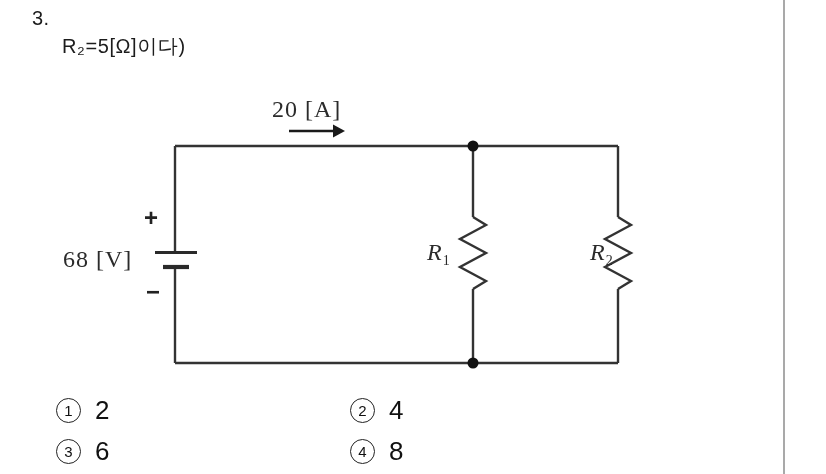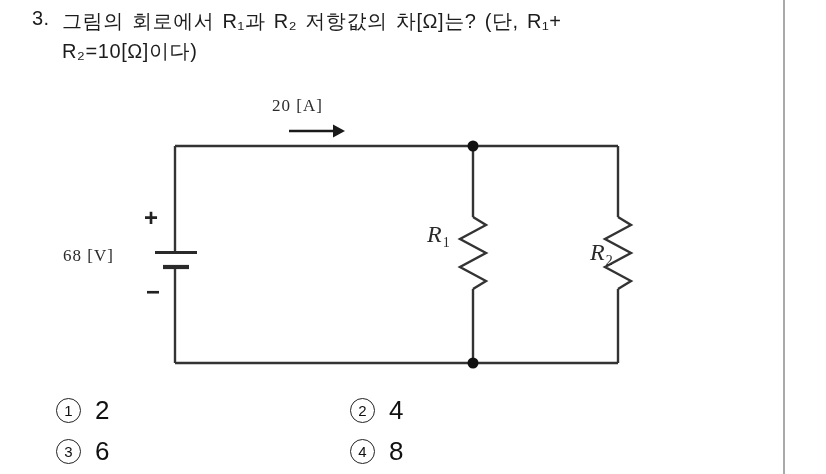--- a/index.html
+++ b/index.html
@@ -22,32 +22,32 @@
   .q-text {
     font-size: 20px; color: #1c1c1c; letter-spacing: 0.6px;
     word-spacing: 2px; line-height: 28px; white-space: nowrap;
   }
   .q-line2 { margin-left: 30px; margin-top: 2px; }
   
   svg.circuit { position: absolute; left: 0; top: 0; pointer-events: none; }
   .lbl {
     position: absolute; color: #2b2b2b; white-space: nowrap;
   }
-  .lbl-serif { font-family: "Liberation Serif", serif; font-size: 17px; letter-spacing: 1px; }
+  .lbl-serif { font-family: "Liberation Serif", serif; font-size: 24px; letter-spacing: 1px; }
   .lbl-current { left: 272px; top: 96px; }
   .lbl-voltage { left: 63px; top: 246px; }
   .lbl-plus  { left: 144px; top: 204px; font-size: 24px; font-weight: 600; color: #222; }
   .lbl-minus { left: 146px; top: 278px; font-size: 24px; font-weight: 600; color: #222; }
   .lbl-res {
     font-family: "Liberation Serif", serif; font-size: 24px; font-style: italic; color: #2b2b2b;
   }
   .lbl-res sub {
     font-size: 14px; font-style: normal; vertical-align: -5px; margin-left: 1px;
   }
-  .lbl-r1 { left: 427px; top: 221px; }
+  .lbl-r1 { left: 427px; top: 239px; }
   .lbl-r2 { left: 590px; top: 239px; }
   
   .choices { position: absolute; left: 56px; top: 397px; width: 600px; }
   .choice-row { position: absolute; display: flex; }
   .row-0 { top: 0; }
   .row-1 { top: 41px; }
   .choice { display: flex; align-items: center; gap: 14px; cursor: default; }
   .col-0 { position: absolute; left: 0; }
   .col-1 { position: absolute; left: 294px; }
   .marker {
@@ -61,24 +61,23 @@
     position: absolute; left: 783px; top: 0; width: 2px; height: 474px;
     background: #a9a9a9;
   }
 </style>
 </head>
 <body>
 
 <div class="question">
   <div class="q-line1">
     <span class="q-num">3.</span>
-    <span class="q-text">그림의 회로에서 R₁과 R₂ 저항값의 차[Ω]는? (단, R₁+</span>
   </div>
   <div class="q-line2">
-    <span class="q-text">R₂=10[Ω]이다)</span>
+    <span class="q-text">R₂=5[Ω]이다)</span>
   </div>
 </div>
 
 <svg class="circuit" width="826" height="474" viewBox="0 0 826 474">
   <g stroke="#333" stroke-width="2.4" fill="none">
 
     <path d="M175,146 H618"></path>
 
     <path d="M175,363 H618"></path>
 

